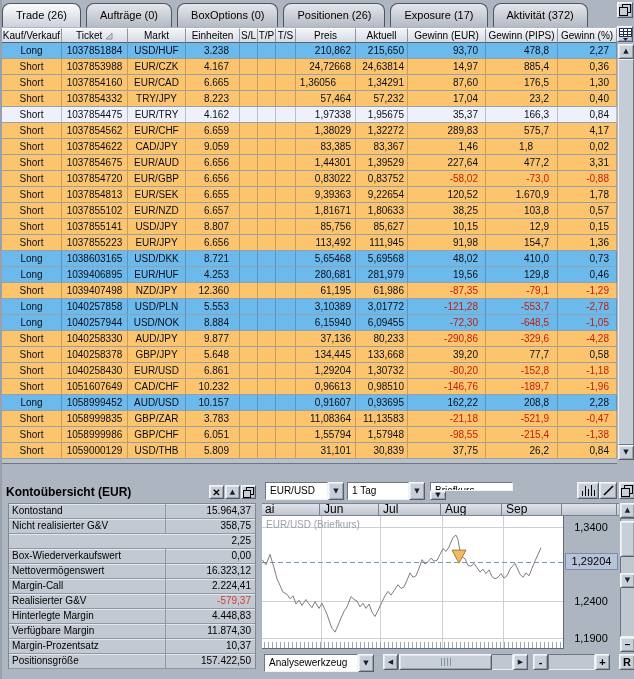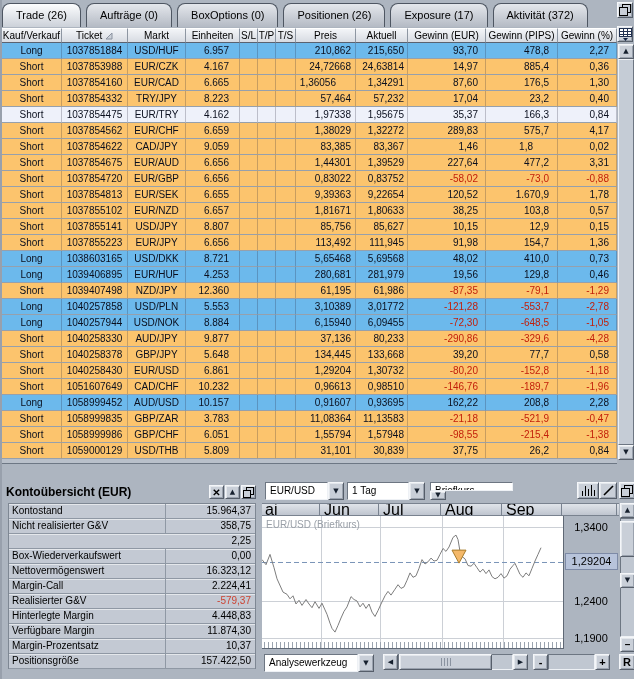--- a/index.html
+++ b/index.html
@@ -51,21 +51,21 @@
   .arow .val.neg{color:#cc4433;}
   
   .chart{position:absolute;left:260px;top:481px;width:374px;height:198px;}
   .combo{position:absolute;display:flex;height:18px;}
   .combo .field{background:#fff;border:1px solid;border-color:#6d7682 #eef1f5 #eef1f5 #6d7682;
                 height:18px;line-height:16px;font-size:10px;padding:0 4px;color:#000;overflow:hidden;white-space:nowrap;}
   .combo .cbtn{width:16px;height:18px;}
   .iconbtn{position:absolute;height:17px;top:1px;}
   .months{position:absolute;left:0;top:22px;width:357px;height:13px;
           background:linear-gradient(#e0e4ea,#bfc5cf);border-top:1px solid #79828f;border-bottom:1px solid #79828f;}
-  .mcell{position:absolute;top:0;height:11px;border-right:1px solid #79828f;font-size:16px;
+  .mcell{position:absolute;top:0;height:11px;border-right:1px solid #79828f;font-size:12px;
          line-height:11px;padding-left:3px;color:#000;overflow:hidden;}
   .plot{position:absolute;left:0;top:35px;width:302px;height:133px;background:#fff;
         border-right:1px solid #5f6875;border-bottom:1px solid #5f6875;}
   .plot svg{display:block;}
   .pricecol{position:absolute;left:303px;top:35px;width:54px;height:133px;}
   .ptick{position:absolute;left:0;width:52px;text-align:center;font-size:11px;color:#000;}
   .pcur{position:absolute;left:0;width:53px;height:17px;background:#b7c3da;border:1px solid #7d8aa6;
         text-align:center;font-size:11px;line-height:15px;color:#000;}
   .cvs{position:absolute;left:358px;top:22px;width:15px;height:149px;}
   .cvs .btn{position:absolute;left:0;width:15px;height:15px;}
@@ -120,21 +120,21 @@
       <div class="hcell" style="width: 52px;">Aktuell</div>
       <div class="hcell" style="width: 78px;">Gewinn (EUR)</div>
       <div class="hcell" style="width: 72px;">Gewinn (PIPS)</div>
       <div class="hcell" style="width: 59px;">Gewinn (%)</div>
     </div>
   <div class="tbody">
       <div class="row long">
         <div class="cell" style="width: 60px; text-align: center;">Long</div>
         <div class="cell" style="width: 66px; text-align: center;">1037851884</div>
         <div class="cell" style="width: 58px; text-align: center;">USD/HUF</div>
-        <div class="cell" style="width: 54px; text-align: right; padding-right: 10px;">6.957</div>
+        <div class="cell" style="width: 54px; text-align: right; padding-right: 10px;">3.238</div>
         <div class="cell" style="width: 18px; text-align: center;"></div>
         <div class="cell" style="width: 18px; text-align: center;"></div>
         <div class="cell" style="width: 20px; text-align: center;"></div>
         <div class="cell" style="width: 60px; text-align: right; padding-right: 4px;">210,862</div>
         <div class="cell" style="width: 52px; text-align: right; padding-right: 3px;">215,650</div>
         <div class="cell" style="width: 78px; text-align: right; padding-right: 7px;">93,70</div>
         <div class="cell" style="width: 72px; text-align: right; padding-right: 8px;">478,8</div>
         <div class="cell" style="width: 59px; text-align: right; padding-right: 7px;">2,27</div>
       </div>
       <div class="row short">

